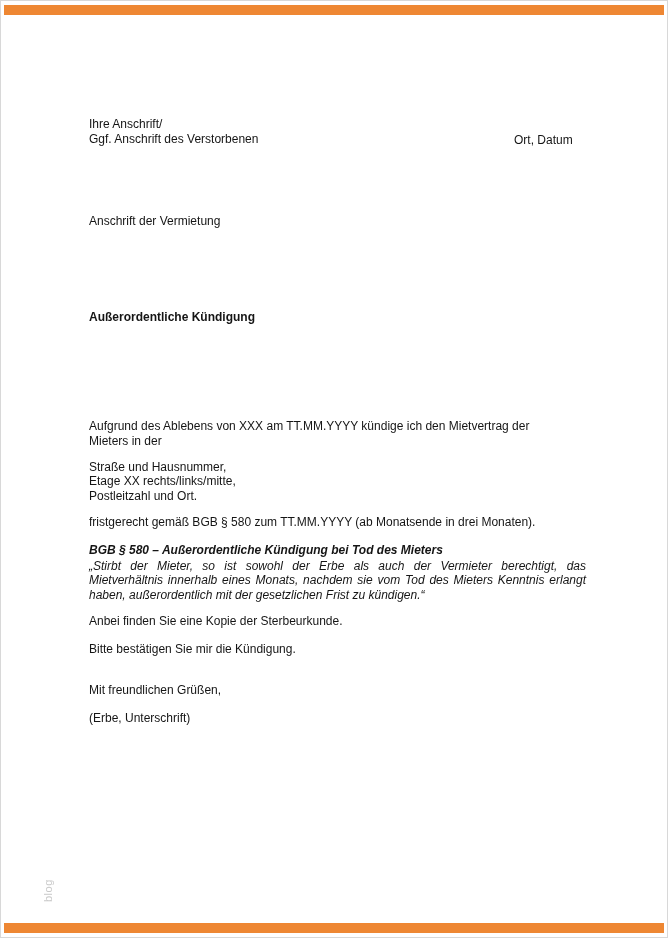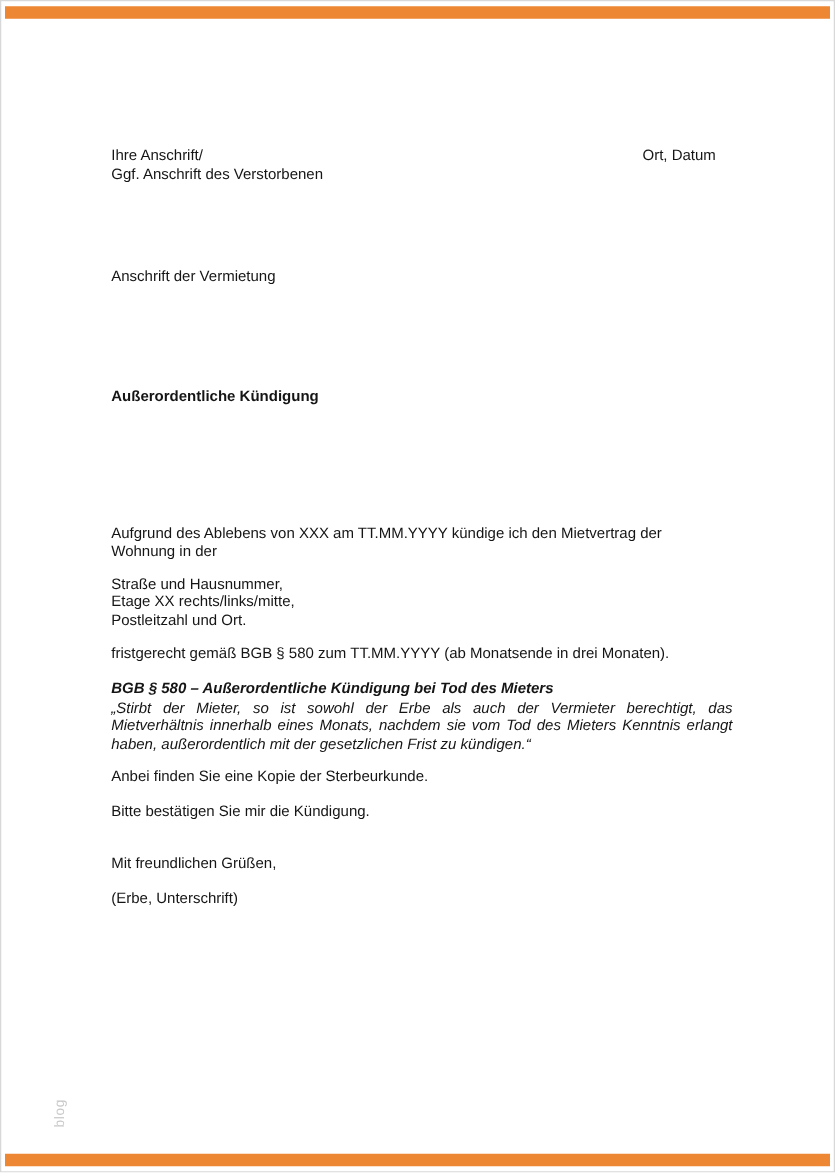--- a/index.html
+++ b/index.html
@@ -56,29 +56,29 @@
 </style>
 </head>
 <body>
 
 <div class="page">
 
   <div class="accent-bar top"></div>
 
   <div class="line" style="top:116px">Ihre Anschrift/</div>
   <div class="line" style="top:131px">Ggf. Anschrift des Verstorbenen</div>
-  <div class="line date-line" style="top:116px">Ort, Datum</div>
+  <div class="line date-line" style="top:132px">Ort, Datum</div>
 
   <div class="line" style="top:213px">Anschrift der Vermietung</div>
 
   <div class="line bold" style="top:309px">Außerordentliche Kündigung</div>
 
 
   <div class="line" style="top:418px">Aufgrund des Ablebens von XXX am TT.MM.YYYY kündige ich den Mietvertrag der</div>
-  <div class="line" style="top:433px">Wohnung in der</div>
+  <div class="line" style="top:433px">Mieters in der</div>
 
   <div class="line" style="top:459px">Straße und Hausnummer,</div>
   <div class="line" style="top:473px">Etage XX rechts/links/mitte,</div>
   <div class="line" style="top:488px">Postleitzahl und Ort.</div>
 
   <div class="line" style="top:514px">fristgerecht gemäß BGB § 580 zum TT.MM.YYYY (ab Monatsende in drei Monaten).</div>
 
   <div class="line bolditalic" style="top:542px">BGB § 580 – Außerordentliche Kündigung bei Tod des Mieters</div>
 
   <div class="line italic justify-line" style="top:558px">„Stirbt der Mieter, so ist sowohl der Erbe als auch der Vermieter berechtigt, das</div>

